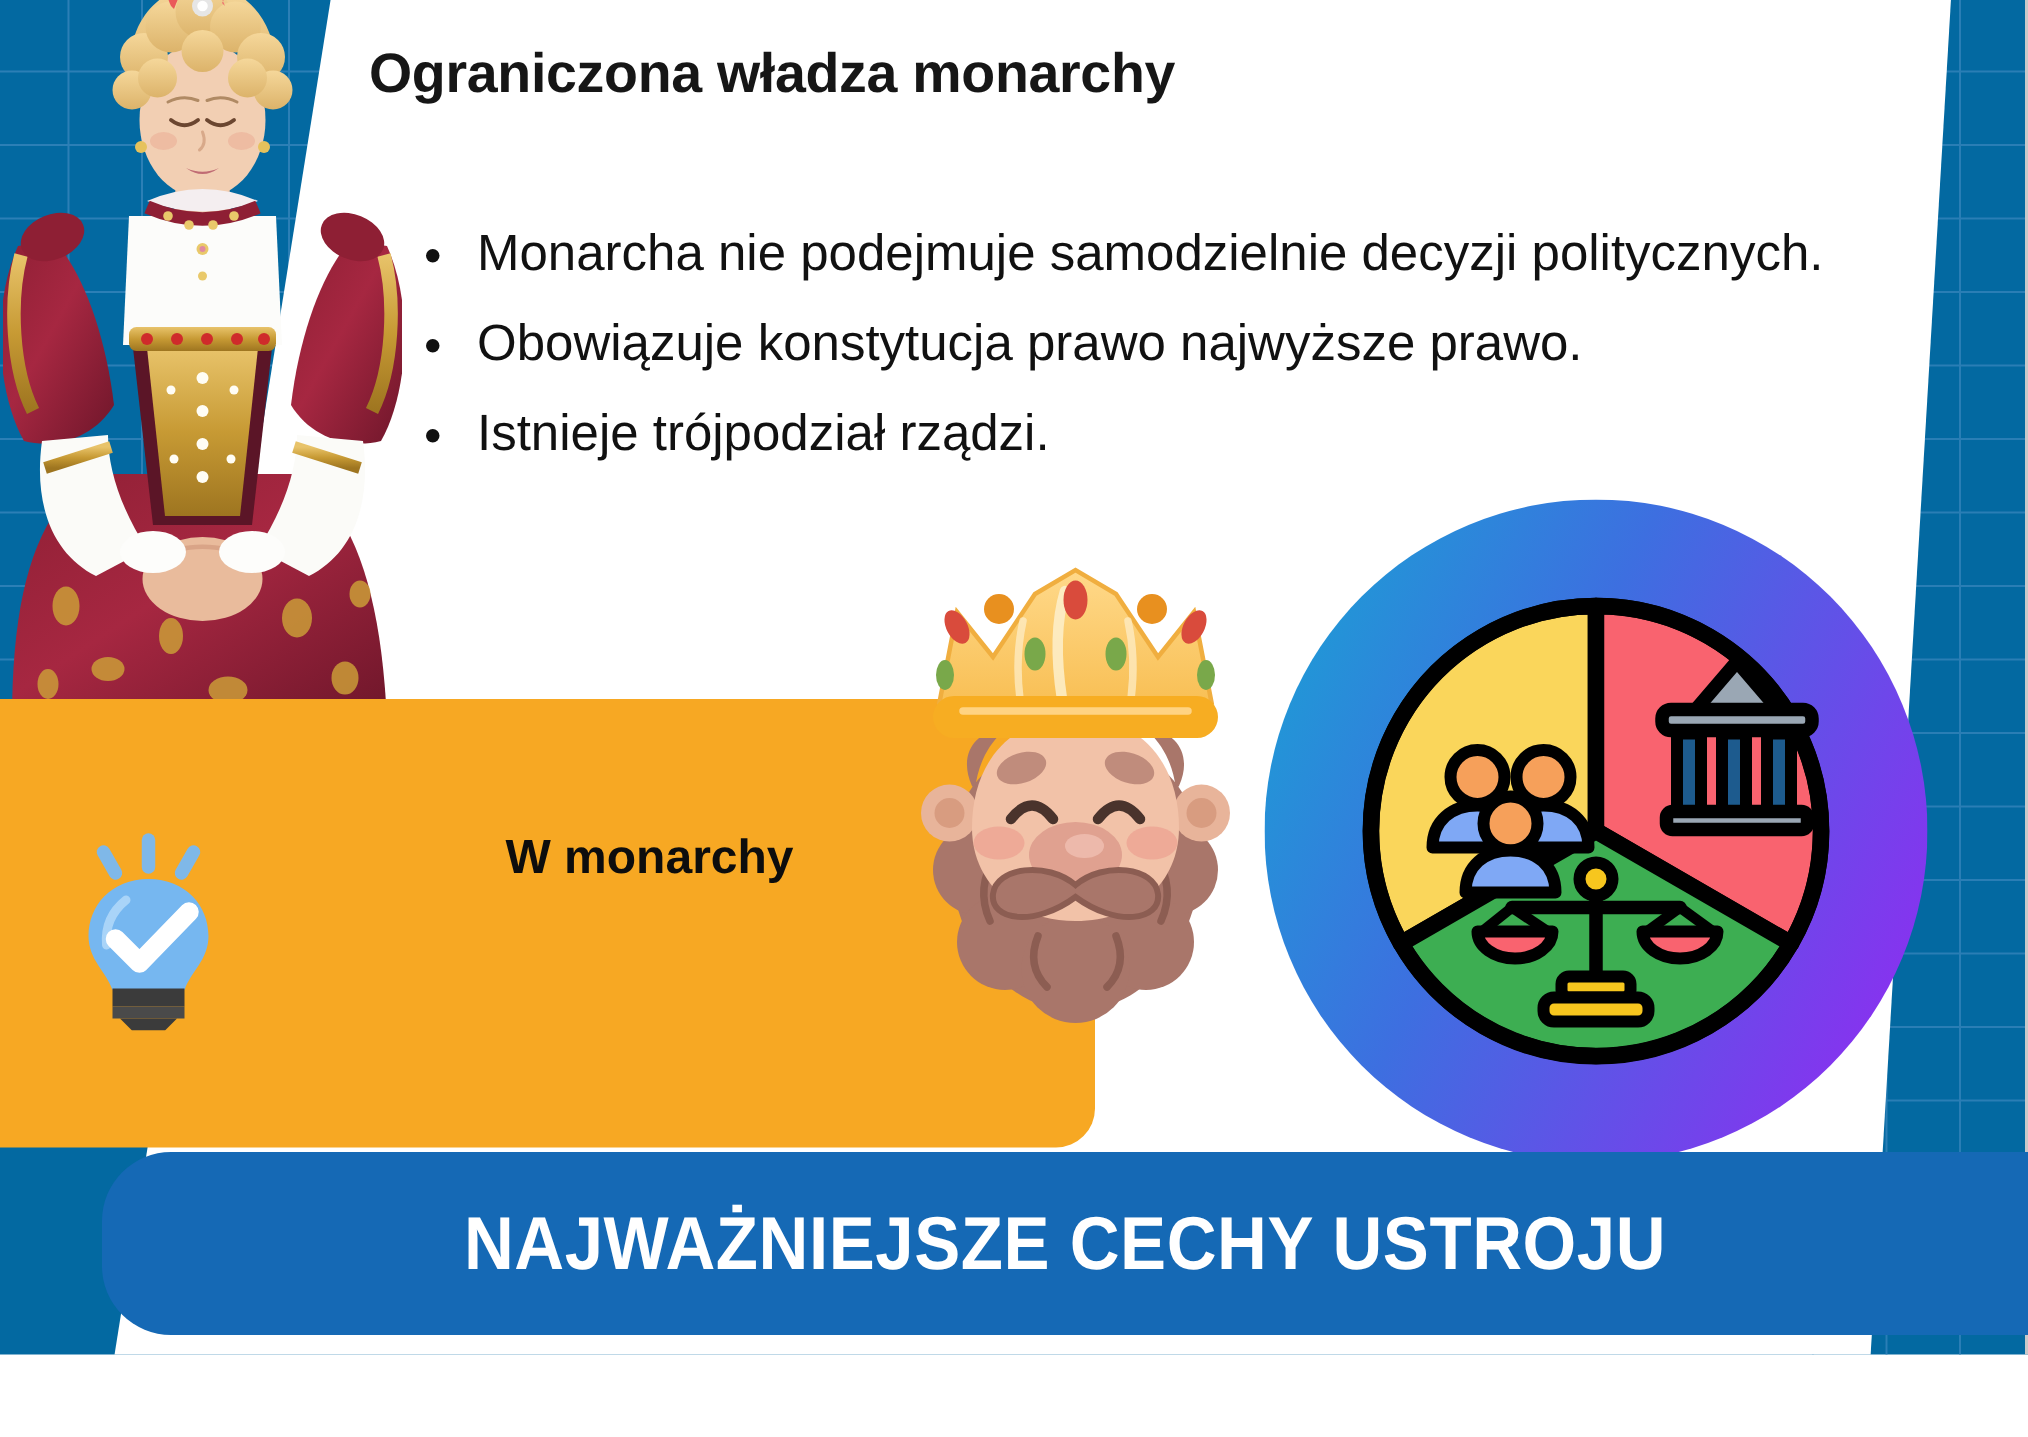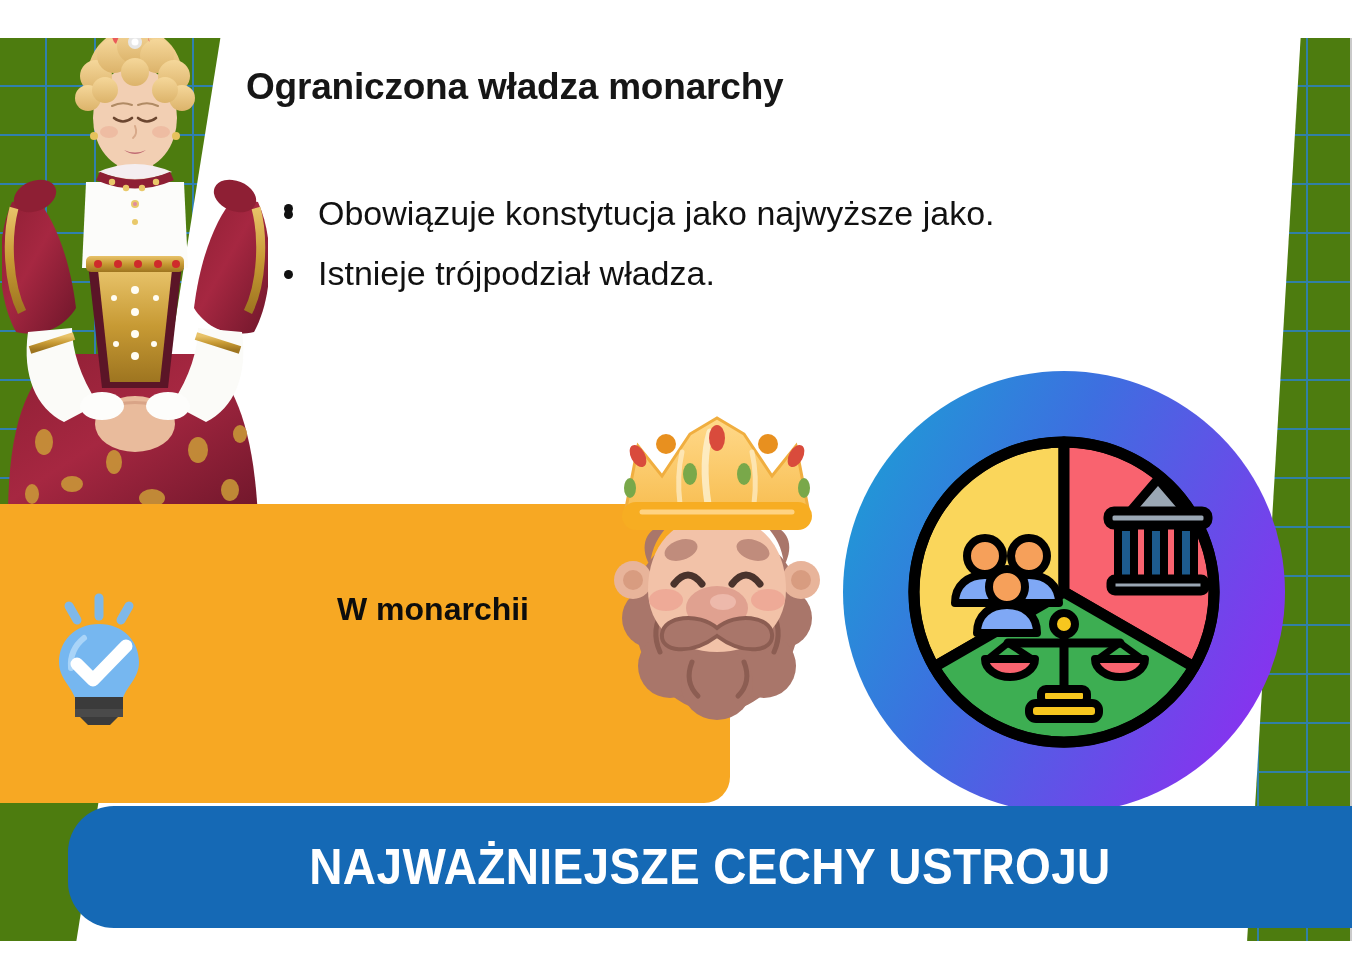--- a/index.html
+++ b/index.html
@@ -8,23 +8,22 @@
     width: 1352px;
     height: 958px;
     overflow: hidden;
     font-family: "Liberation Sans", sans-serif;
   }
 
   #slide {
     position: relative;
     width: 1352px;
     height: 903px;
-    background: #4d7c0f;
+    background: #0369a1;
     overflow: hidden;
-    margin-top: 38px;
   }
 
   
   .grid-tl {
     position: absolute;
     left: 0; top: 0;
     width: 260px; height: 520px;
     background-image:
       linear-gradient(to right, #2f81b8 1.6px, transparent 1.6px),
       linear-gradient(to bottom, #2f81b8 1.6px, transparent 1.6px);
@@ -301,28 +300,29 @@
         <circle cx="133" cy="190" r="3"></circle>
     </g>
     <circle cx="133" cy="172" r="2" fill="#e08aa0"></circle>
   </svg>
 
   <div class="heading">Ograniczona władza monarchy</div>
 
   <ul class="bullets">
     <li>
       <span class="dot"></span>
+      <span>Monarcha nie podejmuje samodzielnie decyzji politycznych.</span>
     </li>
     <li>
       <span class="dot"></span>
-      <span>Obowiązuje konstytucja jako najwyższe jako.</span>
+      <span>Obowiązuje konstytucja prawo najwyższe prawo.</span>
     </li>
     <li>
       <span class="dot"></span>
-      <span>Istnieje trójpodział władza.</span>
+      <span>Istnieje trójpodział rządzi.</span>
     </li>
   </ul>
 
   <svg class="gov-circle" viewBox="0 0 442 442">
     <defs>
       <linearGradient id="circG" x1="0" y1="0.25" x2="1" y2="0.75">
         <stop offset="0%" stop-color="#1f9ad6"></stop>
         <stop offset="38%" stop-color="#3d6fe0"></stop>
         <stop offset="100%" stop-color="#8b2ff0"></stop>
       </linearGradient>
@@ -385,21 +385,21 @@
     </g>
     <path d="M55 34 C30 34 15 52 15 72 C15 88 27 96 31 108 L79 108 C83 96 95 88 95 72 C95 52 80 34 55 34 Z" fill="#76b7f0"></path>
     <path d="M40 48 C30 56 26 66 27 78" stroke="#a9d4f8" stroke-width="6" fill="none" stroke-linecap="round"></path>
     <path d="M33 74 L49 90 L82 56" stroke="#ffffff" stroke-width="13" fill="none" stroke-linecap="round" stroke-linejoin="round"></path>
     <rect x="31" y="107" width="48" height="12" fill="#3b3b3b"></rect>
     <rect x="31" y="119" width="48" height="8" fill="#4a4a4a"></rect>
     <path d="M36 127 L74 127 L66 135 L44 135 Z" fill="#3b3b3b"></path>
   </svg>
 
   <div class="callout-text">
-    <span class="callout-line">W monarchii</span>
+    <span class="callout-line">W monarchy</span>
   </div>
 
   <svg class="king" viewBox="0 0 262 310">
     <defs>
       <linearGradient id="crownG" x1="0" y1="0" x2="0" y2="1">
         <stop offset="0%" stop-color="#ffd98a"></stop>
         <stop offset="100%" stop-color="#f8bf54"></stop>
       </linearGradient>
     </defs>
 

